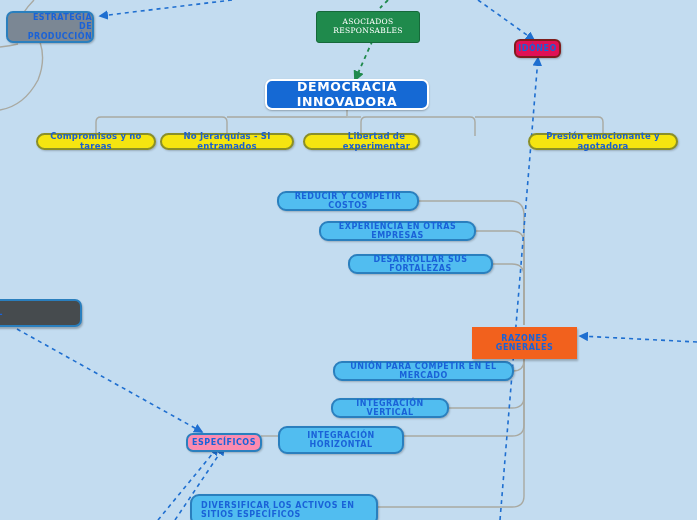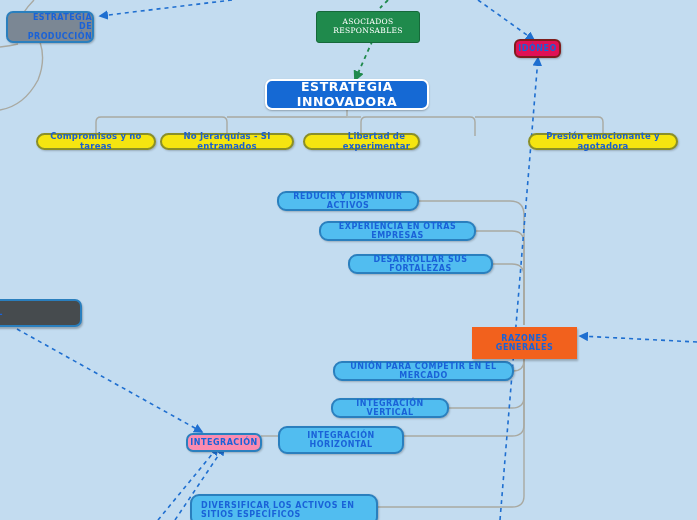--- a/index.html
+++ b/index.html
@@ -205,44 +205,44 @@
       <path d="M379,26 L355,80" marker-end="url(#arrow-green)"></path>
     </g>
   </svg>
 
   <div class="node n-slate" style="left:6px; top:11px; width:88px; height:32px;">ESTRATEGIA DE PRODUCCIÓN</div>
 
   <div class="node n-green" style="left:316px; top:11px; width:104px; height:32px;">ASOCIADOS RESPONSABLES</div>
 
   <div class="node n-crimson" style="left:514px; top:39px; width:47px; height:19px;">IDÓNEO</div>
 
-  <div class="node n-root" style="left:265px; top:79px; width:164px; height:31px;">ESTRATEGIA INNOVADORA</div>
+  <div class="node n-root" style="left:265px; top:79px; width:164px; height:31px;">DEMOCRACIA INNOVADORA</div>
 
   <div class="node n-yellow" style="left:36px; top:133px; width:120px; height:17px;">Compromisos y no tareas</div>
 
   <div class="node n-yellow" style="left:160px; top:133px; width:134px; height:17px;">No Jerarquías - SI entramados</div>
 
   <div class="node n-yellow" style="left:303px; top:133px; width:117px; height:17px;padding-left:30px;">Libertad de experimentar</div>
 
 
   <div class="node n-yellow" style="left:528px; top:133px; width:150px; height:17px;">Presión emocionante y agotadora</div>
 
-  <div class="node n-blue" style="left:277px; top:191px; width:142px; height:20px;">REDUCIR Y DISMINUIR ACTIVOS</div>
+  <div class="node n-blue" style="left:277px; top:191px; width:142px; height:20px;">REDUCIR Y COMPETIR COSTOS</div>
 
   <div class="node n-blue" style="left:319px; top:221px; width:157px; height:20px;">EXPERIENCIA EN OTRAS EMPRESAS</div>
 
   <div class="node n-blue" style="left:348px; top:254px; width:145px; height:20px;">DESARROLLAR SUS FORTALEZAS</div>
 
   <div class="node n-blue" style="left:331px; top:398px; width:118px; height:20px;">INTEGRACIÓN VERTICAL</div>
 
   <div class="node n-blue" style="left:333px; top:361px; width:181px; height:20px;">UNIÓN PARA COMPETIR EN EL MERCADO</div>
 
   <div class="node n-blue" style="left:278px; top:426px; width:126px; height:28px;">INTEGRACIÓN HORIZONTAL</div>
 
   <div class="node n-orange" style="left:472px; top:327px; width:105px; height:32px;">RAZONES GENERALES</div>
 
-  <div class="node n-pink" style="left:186px; top:433px; width:76px; height:19px;">INTEGRACIÓN</div>
+  <div class="node n-pink" style="left:186px; top:433px; width:76px; height:19px;">ESPECÍFICOS</div>
 
   <div class="node n-blue multiline" style="left:190px; top:494px; width:188px; height:32px;">DIVERSIFICAR LOS ACTIVOS EN SITIOS ESPECÍFICOS</div>
 
   <div class="node n-dark" style="left:-22px; top:299px; width:104px; height:28px;">OL</div>
 
 </div>
 
 </body></html>

